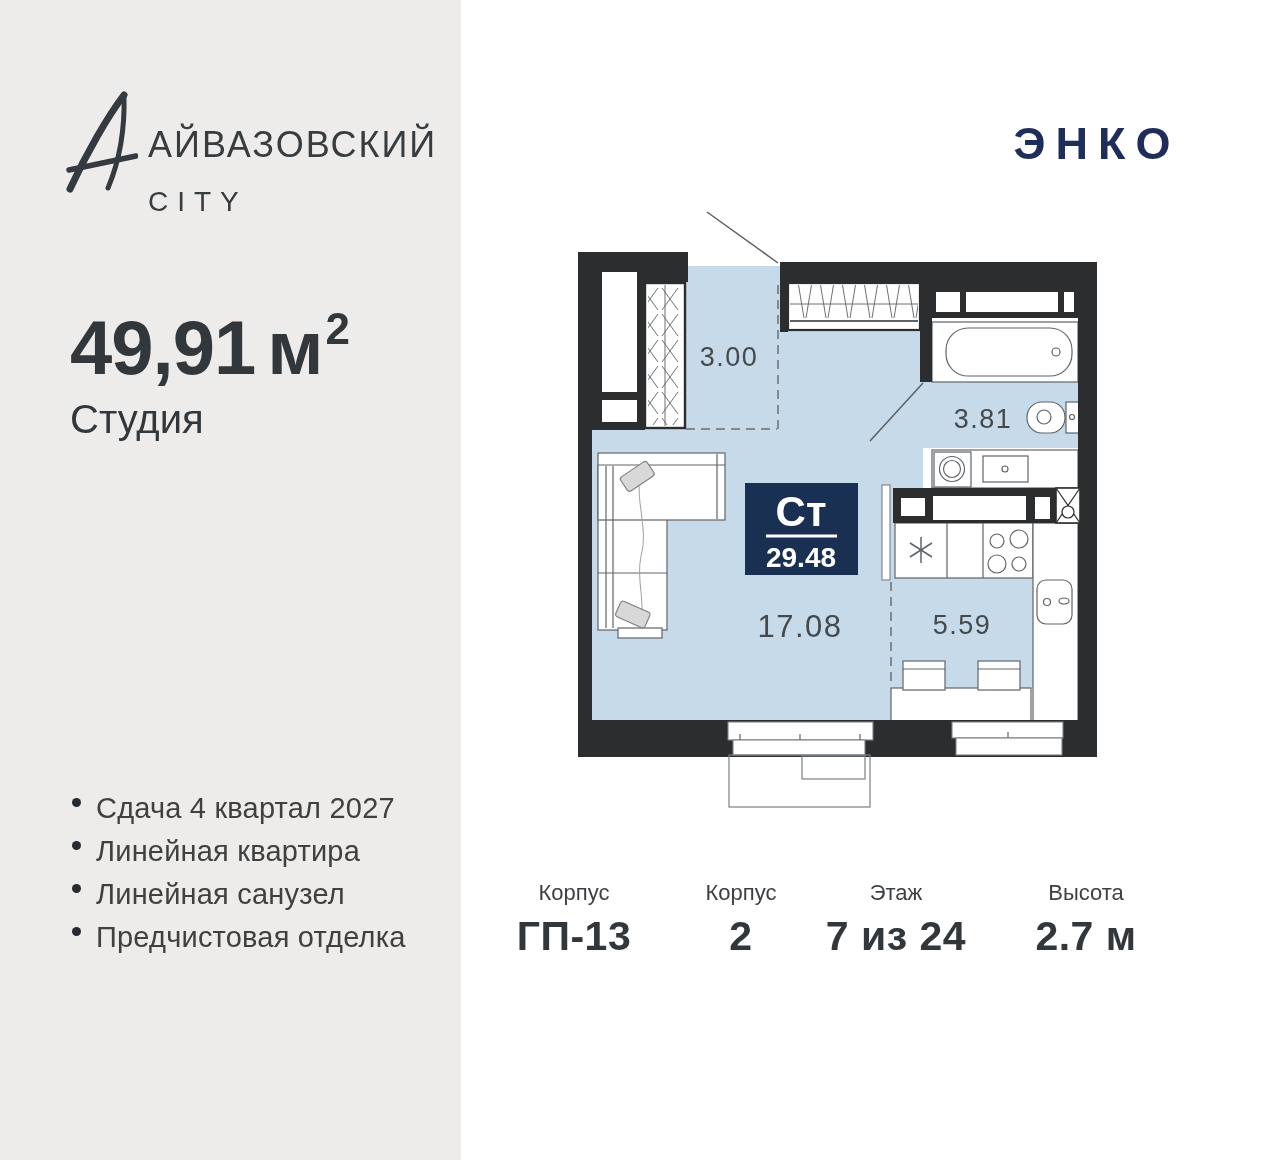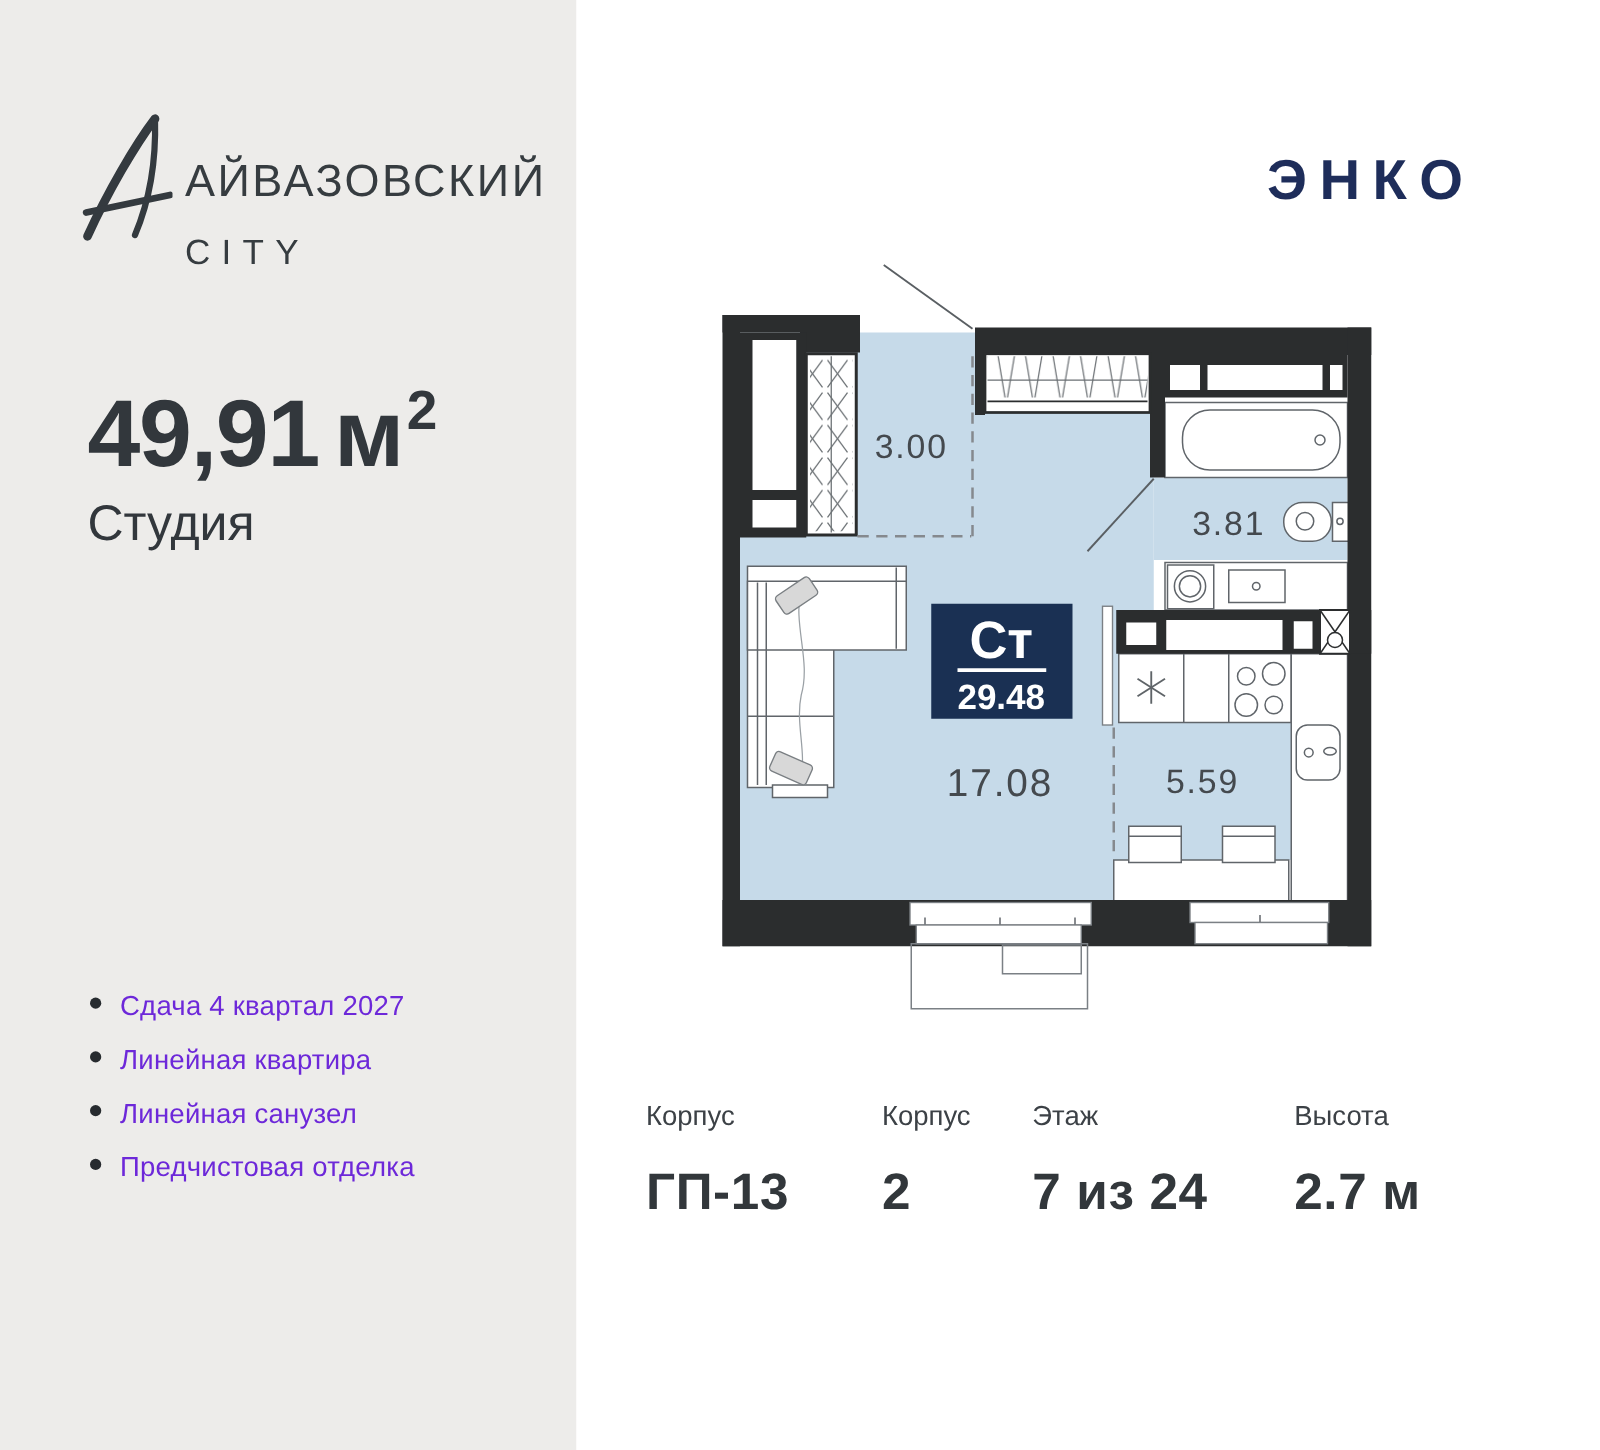--- a/index.html
+++ b/index.html
@@ -18,30 +18,30 @@
   .area-block{position:absolute;left:70px;top:310px;color:#32373c;}
   .area-main{font-size:76px;font-weight:700;letter-spacing:-1px;line-height:1;}
   .area-main .unit{margin-left:12px;}
   .area-main sup{font-size:44px;position:relative;top:-4px;margin-left:3px;}
   .apt-type{font-size:40px;font-weight:400;margin-top:11px;color:#32373c;}
 
   
   .features{position:absolute;left:72px;top:792px;}
   .feature-row{display:flex;align-items:flex-start;margin-bottom:21px;height:22px;}
   .feature-dot{width:9px;height:9px;border-radius:50%;background:#272b2f;margin:6px 15px 0 0;flex:0 0 9px;}
-  .feature-label{font-size:22px;color:#6d28d9;font-weight:500;letter-spacing:.2px;}
+  .feature-label{font-size:29px;color:#404040;font-weight:500;letter-spacing:.2px;}
 
   
   .developer-logo{position:absolute;left:985px;top:118px;width:225px;height:52px;}
   .developer-logo text{font-family:"Liberation Sans",sans-serif;font-weight:700;}
 
   
-  .detail-col{position:absolute;top:880px;transform:translateX(-50%);color:#32373b;}
+  .detail-col{position:absolute;top:880px;transform:translateX(-50%);text-align:center;color:#32373b;}
   .detail-label{font-size:22px;color:#3c4146;font-weight:400;}
-  .detail-value{font-size:41px;font-weight:700;margin-top:24px;letter-spacing:.5px;}
+  .detail-value{font-size:41px;font-weight:700;margin-top:7px;letter-spacing:.5px;}
 
   
   .plan{position:absolute;left:560px;top:200px;}
   .plan text{font-family:"Liberation Sans",sans-serif;}
   .room-label{font-size:27px;fill:#44494e;letter-spacing:1.5px;}
   .fx{fill:#ffffff;stroke:#60656a;stroke-width:1.2;}
   .fxl{stroke:#60656a;stroke-width:1.2;fill:none;}
   .wall{fill:#2b2d2e;}
   .wwin{fill:#ffffff;}
   .thin{stroke:#7b8085;stroke-width:1.1;fill:#ffffff;}

